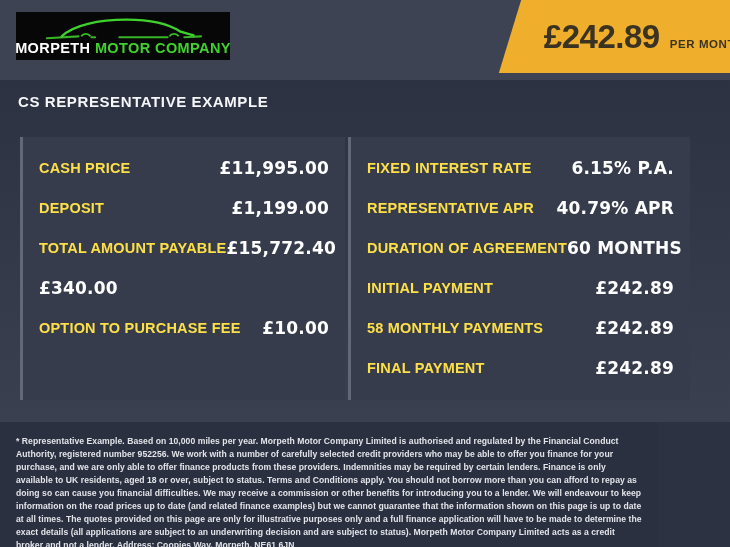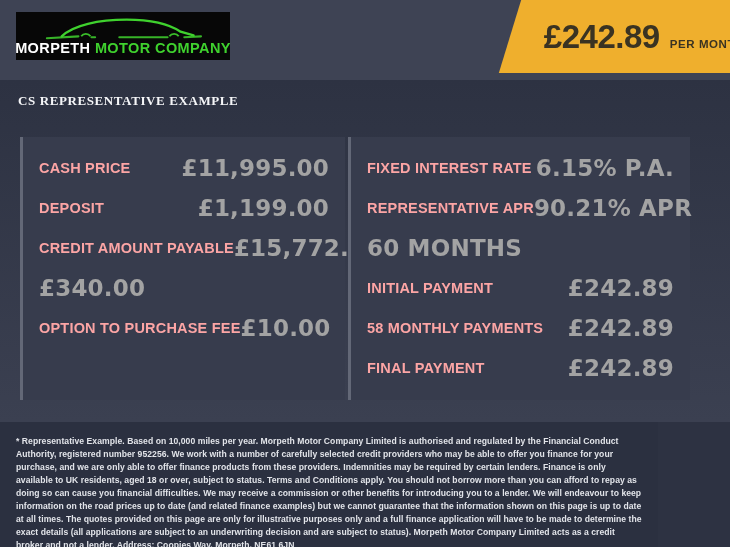--- a/index.html
+++ b/index.html
@@ -46,40 +46,40 @@
   .price-amount { font-size:33px; font-weight:bold; letter-spacing:-0.5px; }
   .price-suffix { font-size:11.5px; font-weight:bold; letter-spacing:0.6px; margin-left:10px; }
 
   
   .main {
     position:relative; width:730px; height:342px;
     background:linear-gradient(180deg,#2d3242 0%, #3b4051 100%);
   }
   .section-title {
     position:absolute; left:18px; top:13px;
-    font-size:13px; font-weight:bold; color:#f5f6f8; letter-spacing:0.6px;font-family:Liberation Serif, serif;
+    font-size:15px; font-weight:bold; color:#f5f6f8; letter-spacing:0.6px;
   }
   .panel {
     position:absolute; top:57px; height:263px;
     background:#373c4d;
     border-left:3px solid rgba(170,176,190,0.38);
     padding:11px 0;
   }
   .panel-left  { left:20px;  width:325px; }
   .panel-right { left:348px; width:342px; }
   .row {
     height:40px; padding:0 16px;
     display:flex; align-items:center; justify-content:space-between;
   }
   .lbl {
-    font-size:14.5px; font-weight:bold; color:#fca5a5;
+    font-size:14.5px; font-weight:bold; color:#fde047;
     letter-spacing:0.2px; white-space:nowrap;
   }
   .val {
-    font-size:23px; font-weight:bold; color:#a3a3a3;
+    font-size:17px; font-weight:bold; color:#ffffff;
     letter-spacing:0.2px; white-space:nowrap;
     font-family:"DejaVu Sans", sans-serif;
   }
 
   
   .disclaimer {
     width:658px; height:125px;
     background:#2b3040;
     padding:13px 16px 0 16px;
   }
@@ -117,42 +117,43 @@
     <div class="panel panel-left">
       <div class="row">
         <span class="lbl">CASH PRICE</span>
         <span class="val">£11,995.00</span>
       </div>
       <div class="row">
         <span class="lbl">DEPOSIT</span>
         <span class="val">£1,199.00</span>
       </div>
       <div class="row">
-        <span class="lbl">CREDIT AMOUNT PAYABLE</span>
+        <span class="lbl">TOTAL AMOUNT PAYABLE</span>
         <span class="val">£15,772.40</span>
       </div>
       <div class="row">
         <span class="val">£340.00</span>
       </div>
       <div class="row">
         <span class="lbl">OPTION TO PURCHASE FEE</span>
         <span class="val">£10.00</span>
       </div>
     </div>
 
     <div class="panel panel-right">
       <div class="row">
         <span class="lbl">FIXED INTEREST RATE</span>
         <span class="val">6.15% P.A.</span>
       </div>
       <div class="row">
         <span class="lbl">REPRESENTATIVE APR</span>
-        <span class="val">90.21% APR</span>
+        <span class="val">40.79% APR</span>
       </div>
       <div class="row">
+        <span class="lbl">DURATION OF AGREEMENT</span>
         <span class="val">60 MONTHS</span>
       </div>
       <div class="row">
         <span class="lbl">INITIAL PAYMENT</span>
         <span class="val">£242.89</span>
       </div>
       <div class="row">
         <span class="lbl">58 MONTHLY PAYMENTS</span>
         <span class="val">£242.89</span>
       </div>

